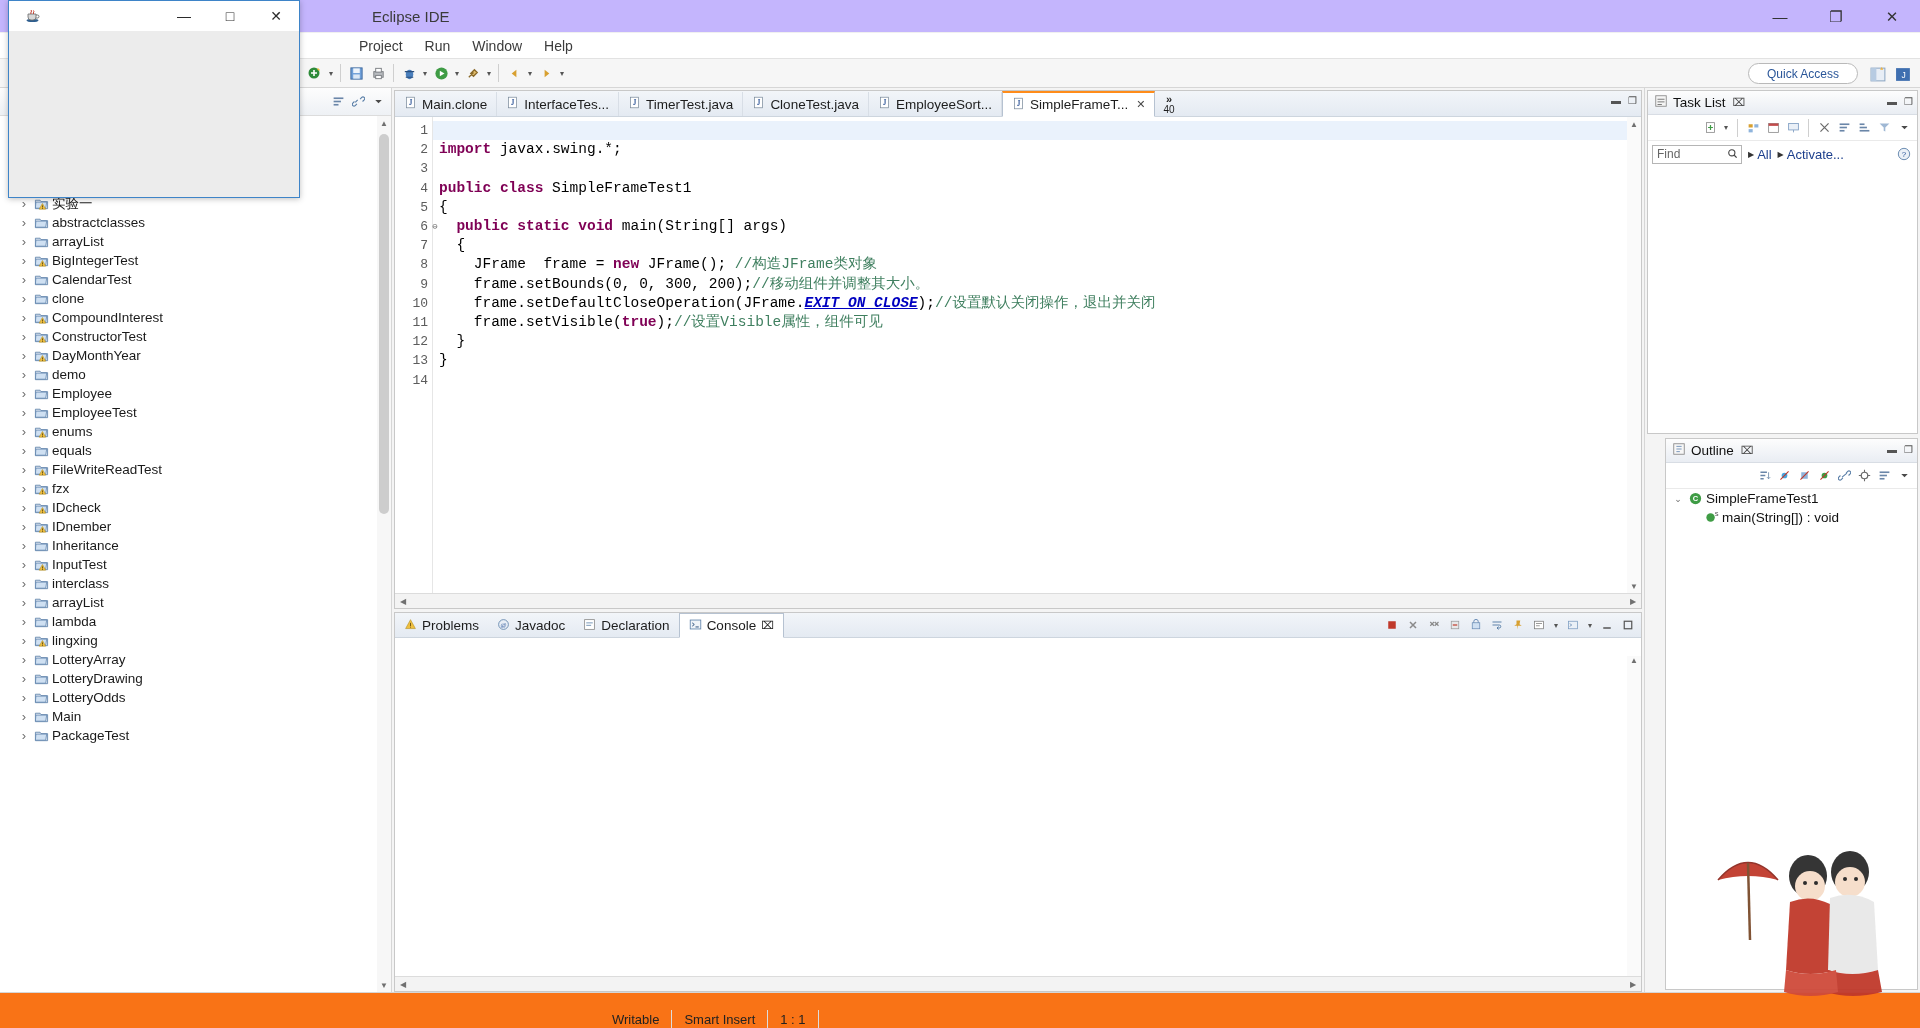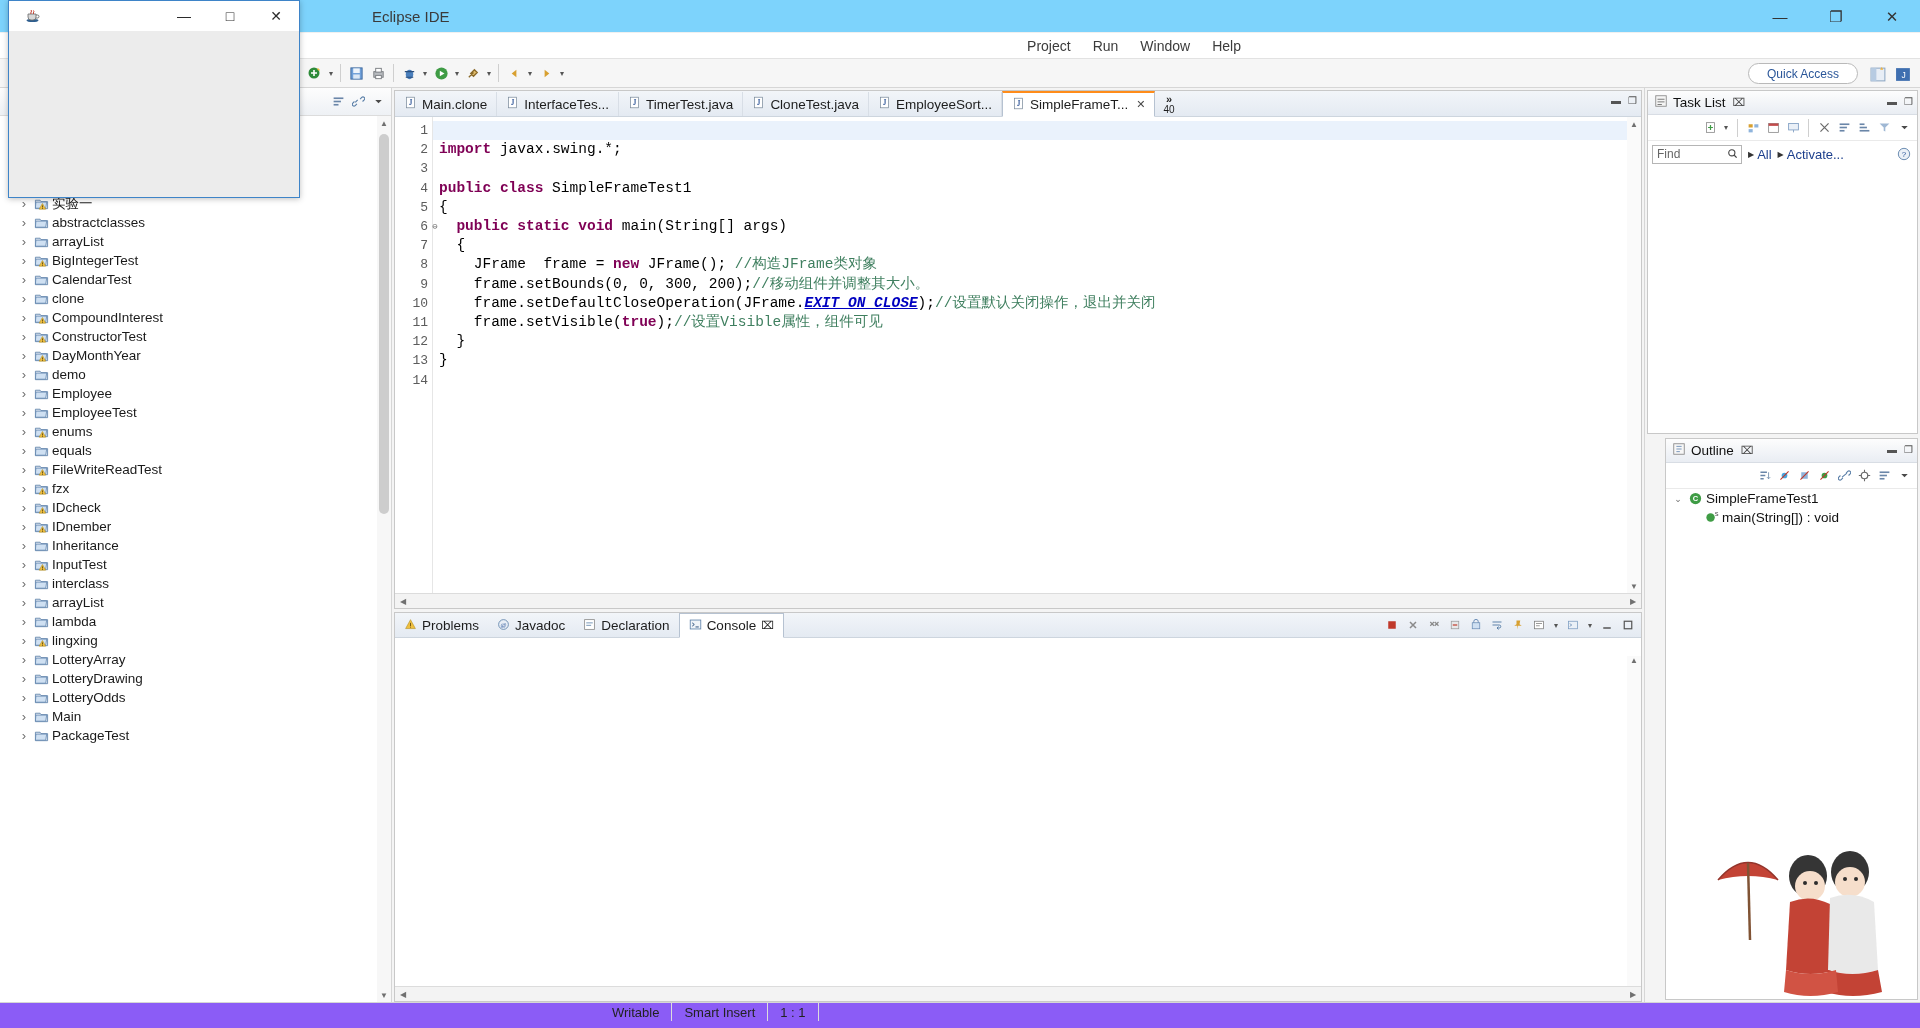--- a/index.html
+++ b/index.html
@@ -14,39 +14,39 @@
   #root { position: relative; width: 1920px; height: 1028px; }
 
   
   .eclipse-win {
     position: absolute; left: 0; top: 0;
     width: 1920px; height: 1028px;
     background: #f4f4f4;
     display: flex; flex-direction: column;
   }
   .title-bar {
-    height: 33px; background: #7dd3fc;
+    height: 33px; background: #c4b5fd;
     display: flex; align-items: center;
     position: relative;
     border-bottom: 1px solid #f0f0f0;
   }
   .title-bar .app-title {
     margin-left: 372px; font-size: 15px; color: #3a3a3a;
   }
   .win-ctrls { position: absolute; right: 0; top: 0; display: flex; height: 33px; }
   .win-btn {
     width: 56px; height: 33px; display: flex; align-items: center; justify-content: center;
     color: #333; font-size: 15px;
   }
 
   
   .menu-bar {
     height: 25px; background: #ffffff;
     display: flex; align-items: center; padding-left: 348px;
-    font-size: 14px; color: #3c3c3c; justify-content: center;
+    font-size: 14px; color: #3c3c3c;
   }
   .menu-bar .mi { padding: 2px 11px; cursor: default; }
 
   
   .toolbar {
     height: 30px; background: #f6f6f6;
     border-top: 1px solid #e2e2e2; border-bottom: 1px solid #d6d6d6;
     display: flex; align-items: center; position: relative;
     padding-left: 304px;
   }
@@ -233,22 +233,22 @@
     padding: 0 16px 0 4px; position: relative;
   }
   .find-input .mag { position: absolute; right: 3px; font-size: 10px; color: #444; }
   .find-link { font-size: 13px; color: #1b3e8c; display: flex; align-items: center; gap: 3px; }
   .find-link .tri { font-size: 8px; color: #333; }
   .rbody { flex: 1; overflow: hidden; position: relative; }
   .onode { height: 19px; display: flex; align-items: center; font-size: 13.5px; color: #111; }
 
   
   .status-bar {
-    height: 26px; background: #8b5cf6; border-top: 1px solid #d6d6d6;
-    display: flex; align-items: flex-start; font-size: 13px; color: #222;
+    height: 36px; background: #f97316; border-top: 1px solid #d6d6d6;
+    display: flex; align-items: flex-end; font-size: 13px; color: #222;
     position: relative;
   }
   .sb-cell { padding: 0 12px; border-right: 1px solid #dcdcdc; height: 18px; display: flex; align-items: center; }
   .sb-left-icons { width: 600px; }
 
   
   .swing-frame {
     position: absolute; left: 8px; top: 0px; width: 292px; height: 198px;
     background: #ececec; border: 1px solid #3e84c8;
     box-shadow: 0 1px 6px rgba(0,0,0,0.25);

